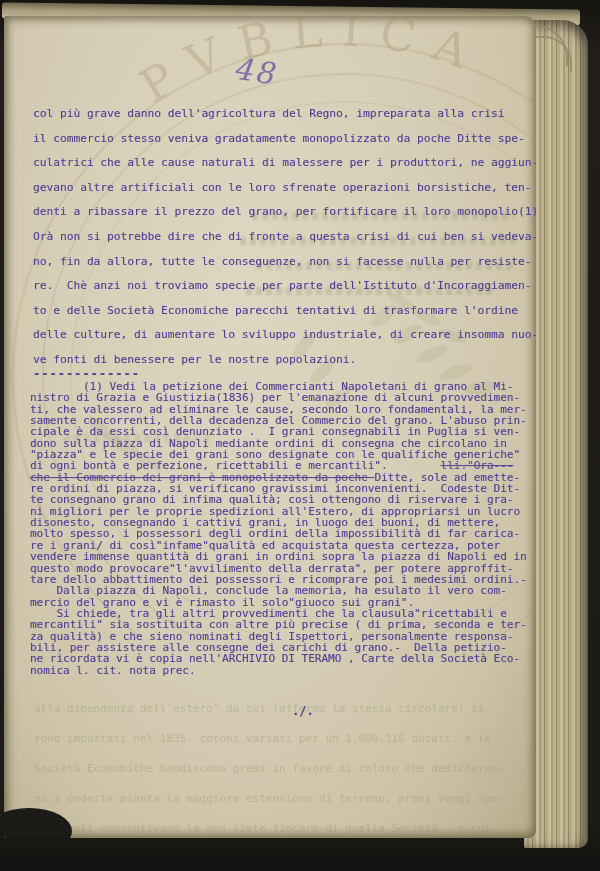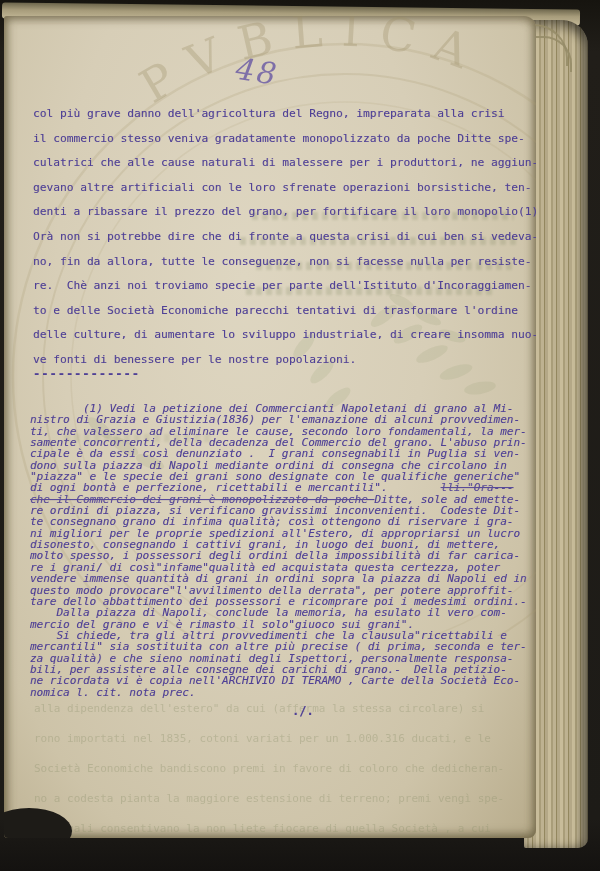--- a/index.html
+++ b/index.html
@@ -34,21 +34,21 @@
   .stamp{position:absolute;left:0;top:0;z-index:4;pointer-events:none;}
   
   .page-num{position:absolute;left:232px;top:38px;z-index:7;
     font-family:"DejaVu Serif",serif;font-style:italic;font-size:30px;color:#6f5fa5;
     transform:rotate(9deg);opacity:.85;letter-spacing:2px;}
   
   .tw{position:absolute;z-index:7;color:var(--ink);white-space:pre;
     text-shadow:0.4px 0.4px 0 rgba(79,64,150,.30);}
   .body-text{left:29px;top:86px;font-size:11.2px;line-height:24.6px;}
   .separator{left:29px;top:351px;font-size:12px;font-weight:bold;letter-spacing:1px;}
-  .footnote{left:26px;top:387px;font-size:11px;line-height:11.35px;font-style:italic;}
+  .footnote{left:26px;top:365px;font-size:11px;line-height:11.35px;}
   .continuation{left:288px;top:688px;font-size:12px;font-weight:bold;}
   .line{white-space:pre;}
   .struck{text-decoration:line-through;text-decoration-thickness:1.2px;opacity:.92;}
   .bold{font-weight:normal;}
   
   .ghost-bottom{position:absolute;left:30px;top:678px;z-index:5;color:var(--ghost);
     font-size:11px;line-height:30px;white-space:pre;opacity:.34;filter:blur(0.6px);}
   .ghost-row{position:absolute;z-index:4;height:8px;opacity:.5;filter:blur(1.1px);
     background:repeating-linear-gradient(90deg,rgba(128,136,98,.45) 0 6px,transparent 6px 10px);}
   .gr1{left:248px;top:196px;width:262px;}

